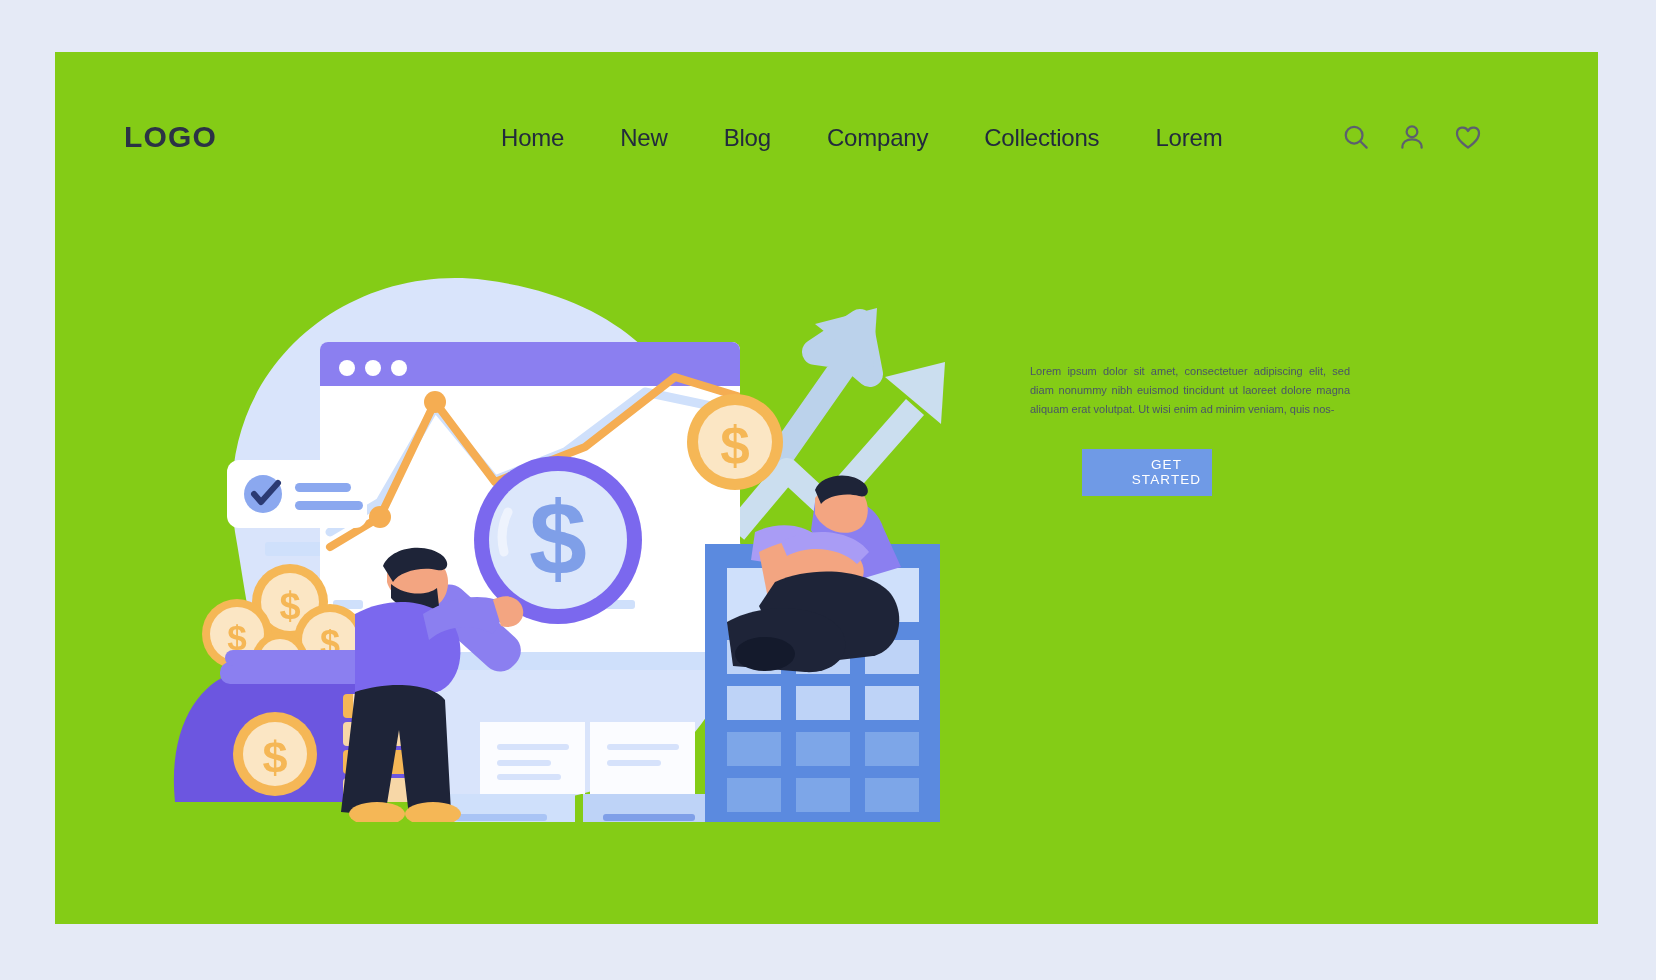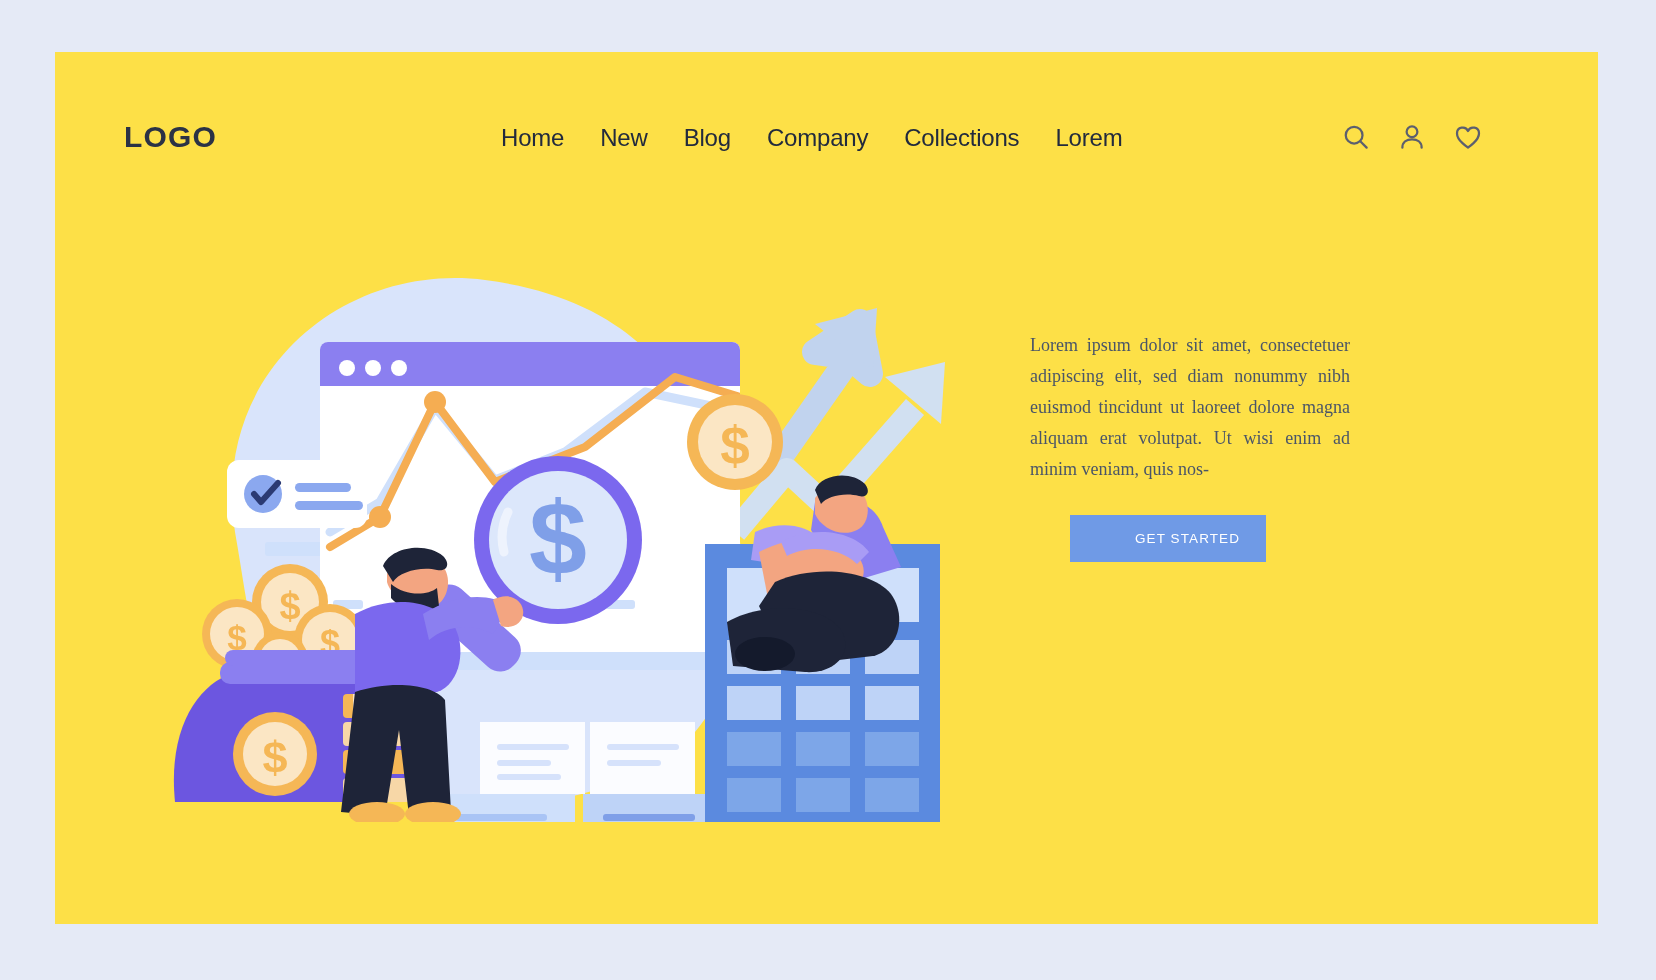--- a/index.html
+++ b/index.html
@@ -6,21 +6,21 @@
   html, body {
     width: 1656px; height: 980px;
     background: #e5eaf6;
     font-family: "Liberation Sans", sans-serif;
     overflow: hidden;
   }
   .page-frame {
     position: absolute;
     left: 55px; top: 52px;
     width: 1543px; height: 872px;
-    background: #fde047;
+    background: #84cc16;
   }
 
   
   .site-header {
     position: absolute;
     left: 0; top: 0;
     width: 100%; height: 180px;
   }
   .logo {
     position: absolute;
@@ -29,21 +29,21 @@
     font-weight: bold;
     letter-spacing: 1.2px;
     color: #2b3245;
     font-family: "Liberation Sans", sans-serif;
   }
   .nav {
     position: absolute;
     left: 446px; top: 72px;
     display: flex;
     align-items: center;
-    gap: 36px;
+    gap: 56px;
     text-align: center;
   }
   .nav-item {
     font-size: 24px;
     color: #222a3d;
     white-space: nowrap;
     cursor: pointer;
     font-family: "Liberation Sans", sans-serif;
     letter-spacing: -0.2px;
   }
@@ -65,32 +65,32 @@
   .hero-title {
     font-size: 52px;
     font-weight: 400;
     line-height: 1.27;
     color: #1f3253;
     letter-spacing: 0.5px;
     text-align: left;
     white-space: pre-line;
   }
   .hero-para {
-    margin-top: 2px;
-    font-size: 18px;
+    margin-top: 34px;
+    font-size: 11px;
     line-height: 1.72;
     color: #4a5568;
     text-align: justify;
     width: 320px;
-    font-family: Liberation Serif, serif;
+    font-family: Liberation Sans, sans-serif;
   }
   .cta-button {
     margin-top: 30px;
-    margin-left: 40px;
-    width: 196px; height: 47px;
+    margin-left: 52px;
+    width: 130px; height: 47px;
     background: #6f9ae6;
     border: none;
     color: #ffffff;
     font-size: 13.5px;
     letter-spacing: 1.1px;
     cursor: pointer;
     font-family: "Liberation Sans", sans-serif;
     display: flex; align-items: center; justify-content: center; padding-left: 39px;
   }
 

